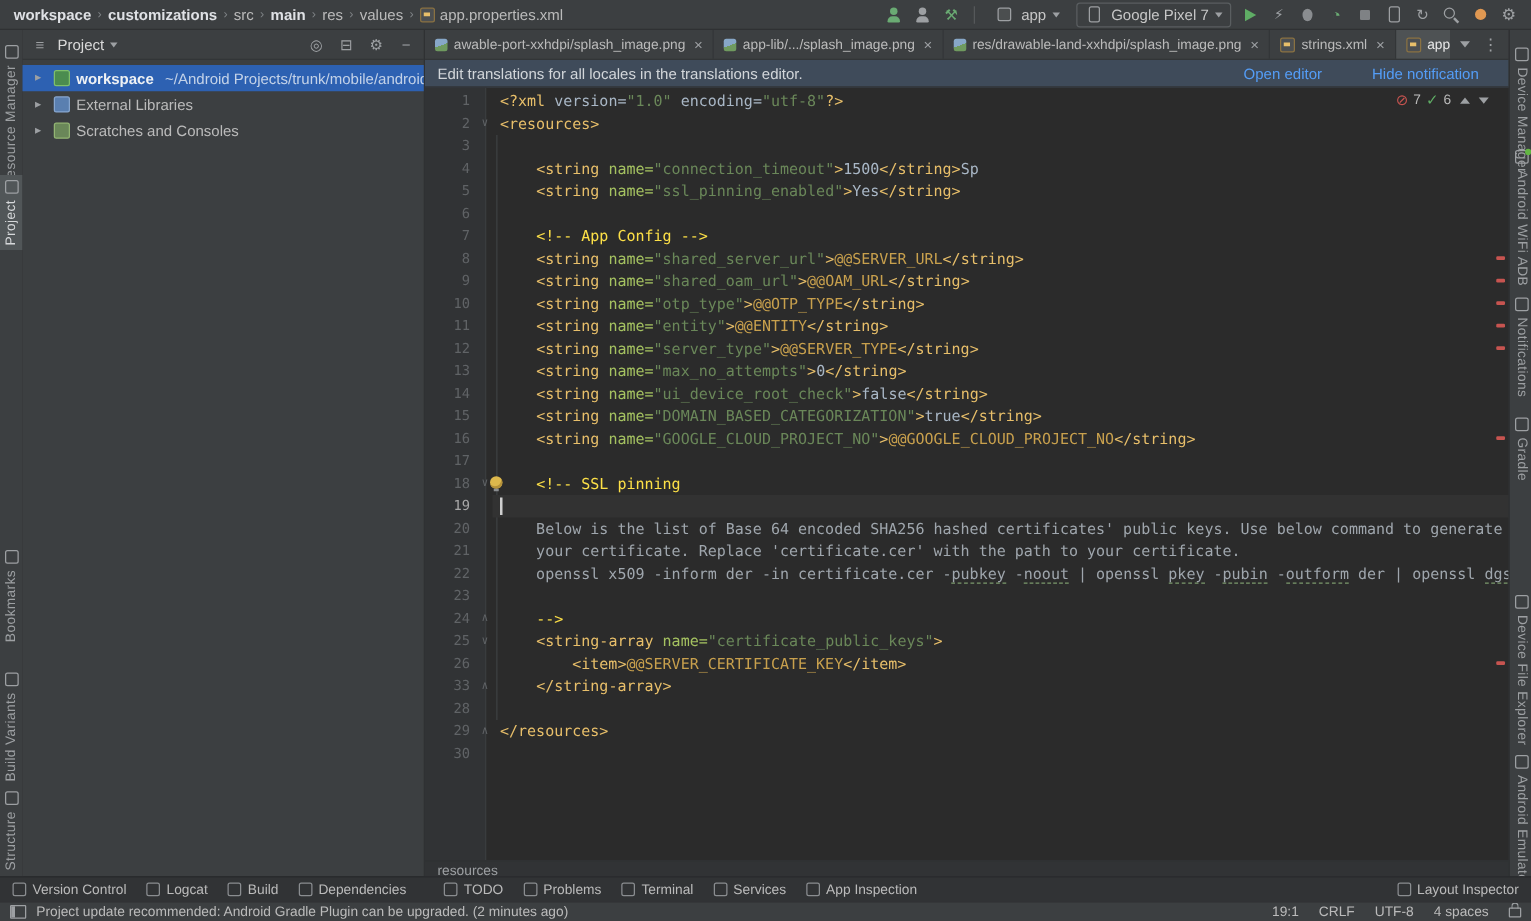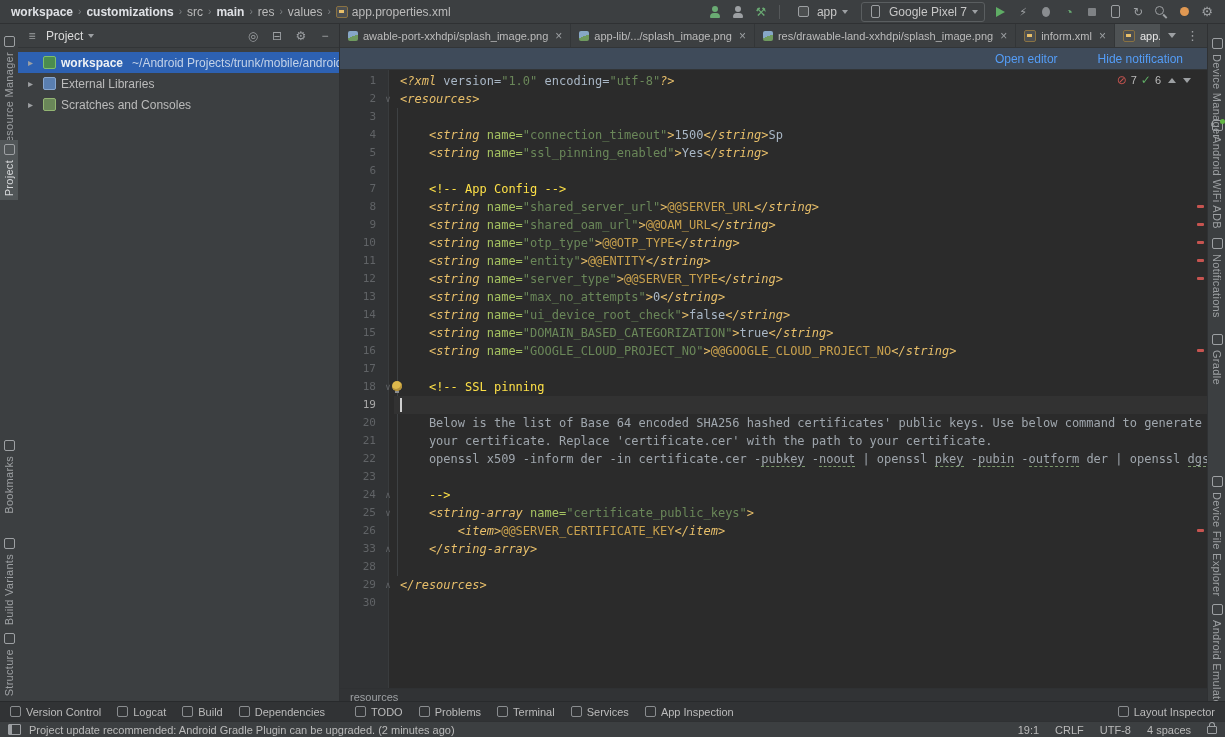--- a/index.html
+++ b/index.html
@@ -94,21 +94,21 @@
   #code-area{position:relative;height:618px;overflow:hidden;
     font-family:"DejaVu Sans Mono","Liberation Mono",monospace;font-size:12px;}
   #code-area::before{content:"";position:absolute;left:0;top:0;bottom:0;width:48px;background:#313335;border-right:1px solid #393c3e;}
   #code-lines{position:absolute;left:0;top:2px;right:0;}
   .code-line{position:relative;display:flex;height:18px;line-height:18px;}
   .ln{width:36px;text-align:right;padding-right:6px;color:#606366;font-size:11px;flex:none;z-index:1;}
   .code-line.current .ln{color:#a8a8a8;}
   .fold{width:12px;text-align:center;color:#606366;font-size:9px;flex:none;z-index:1;cursor:pointer;}
   .lt{flex:1;padding-left:6px;white-space:pre;position:relative;overflow:hidden;}
   .code-line.current .lt{background:#323232;}
-  .t-tag{color:#e8bf6a;font-style:italic;} .t-attr{color:#a5c261;} .t-str{color:#6a8759;}
+  .t-tag{color:#e8bf6a;} .t-attr{color:#a5c261;} .t-str{color:#6a8759;}
   .t-text{color:#a9b7c6;} .t-ph{color:#c8a04d;} .t-com{color:#fde047;}
   .t-doc{color:#9fa6ad;} .t-sp{color:#9fa6ad;border-bottom:1px dashed #7c9a6d;}
   .caret{position:absolute;left:6px;top:2px;width:1.5px;height:14px;background:#cfcfcf;}
   .bulb{position:absolute;left:52px;top:3px;width:10px;height:10px;border-radius:50%;
     background:#ddb84c;box-shadow:inset -1px -2px 0 #b5923a;cursor:pointer;z-index:2;}
   .bulb::after{content:"";position:absolute;left:3px;bottom:-2px;width:4px;height:2px;background:#8a8d90;}
   #indent-guide{position:absolute;left:57px;width:1px;background:#3e4143;}
   .stripe-mark{position:absolute;right:3px;width:7px;height:3px;background:#c75450;border-radius:1px;}
   #insp{position:absolute;top:3px;right:16px;display:flex;align-items:center;gap:4px;
     font-family:"Liberation Sans","DejaVu Sans",sans-serif;font-size:11px;color:#bbbbbb;cursor:pointer;}
@@ -273,35 +273,36 @@
             <span class="tab-label">app-lib/.../splash_image.png</span>
             <span class="tab-close">×</span>
           </div>
           <div class="tab">
             <span class="fi fi-image-file-icon"></span>
             <span class="tab-label">res/drawable-land-xxhdpi/splash_image.png</span>
             <span class="tab-close">×</span>
           </div>
           <div class="tab">
             <span class="fi fi-xml-file-icon"></span>
-            <span class="tab-label">inform.xml</span>
+            <span class="tab-label">strings.xml</span>
             <span class="tab-close">×</span>
           </div>
           <div class="tab active">
             <span class="fi fi-xml-file-icon"></span>
             <span class="tab-label">app.properties.xml</span>
           </div>
         </div>
       <div id="tabbar-actions">
         <span class="chev down"></span>
         <span class="kebab">⋮</span>
       </div>
     </div>
 
     <div id="notification">
+      <span>Edit translations for all locales in the translations editor.</span>
       <span id="notification-actions">
         <span class="notif-link">Open editor</span>
         <span class="notif-link">Hide notification</span>
       </span>
     </div>
 
     <div id="code-area">
       <div id="indent-guide" style="top: 38px; height: 468px;"></div>
       <div id="code-lines">
           <div class="code-line">

